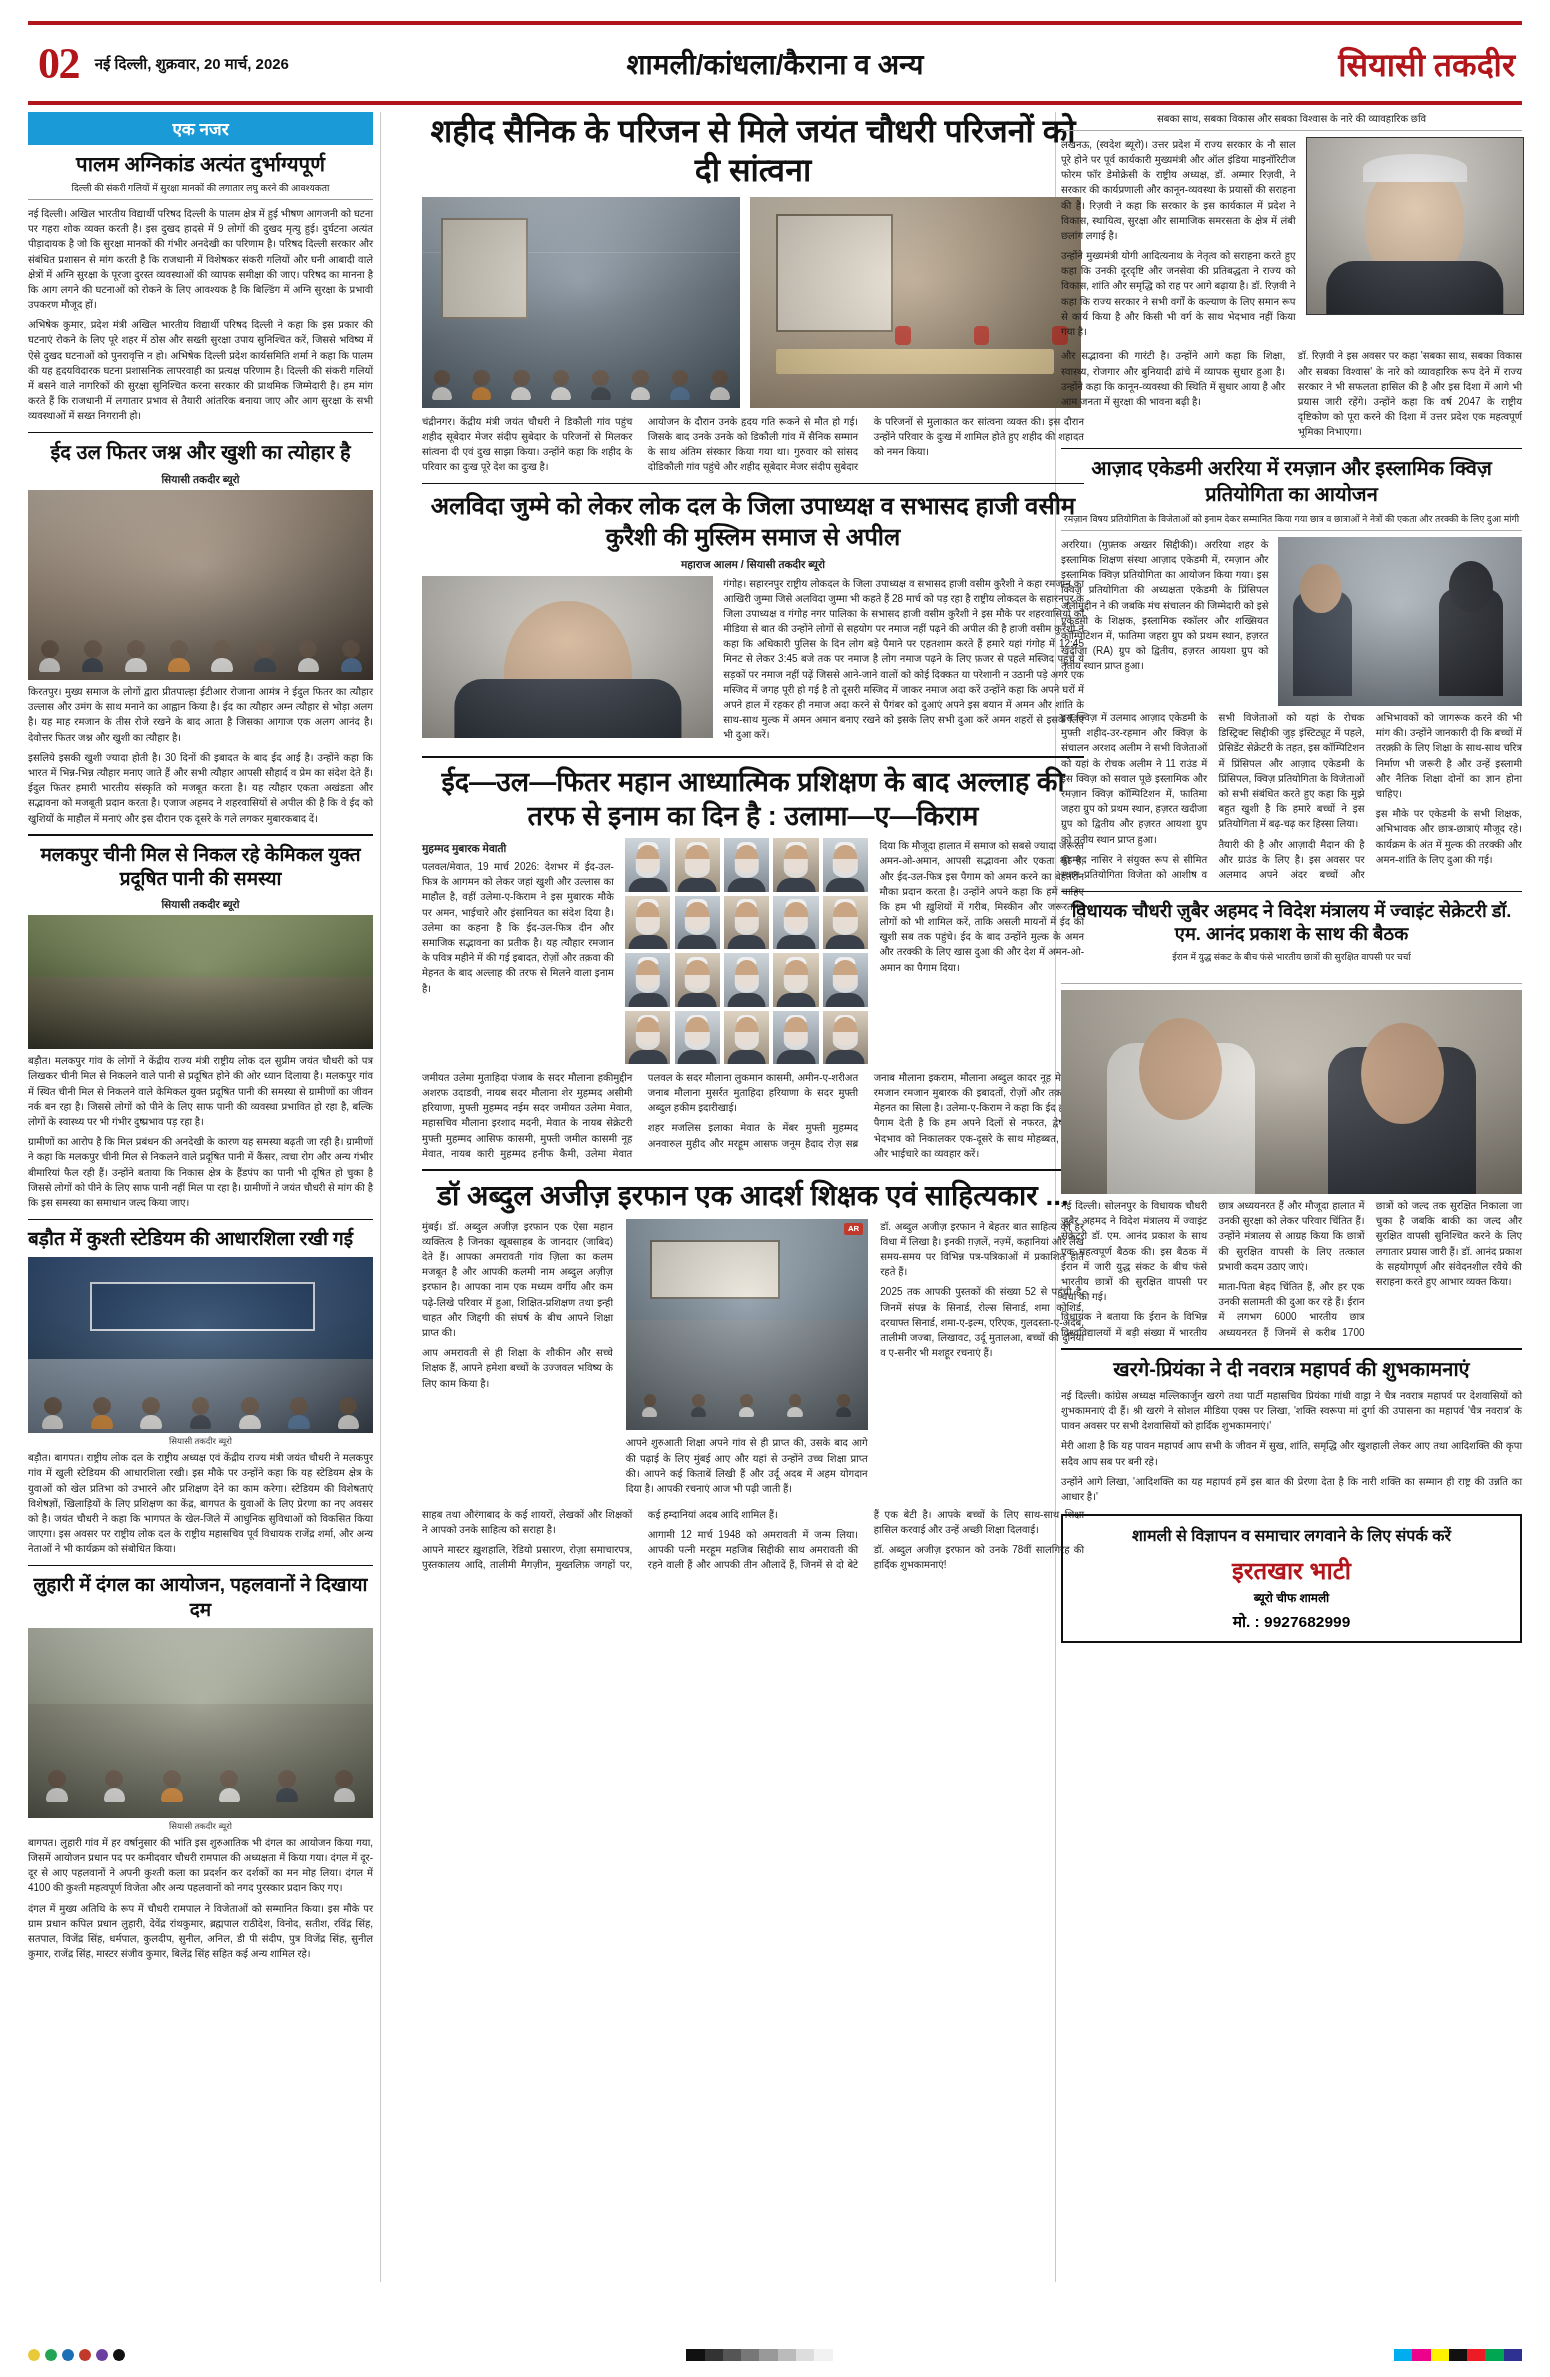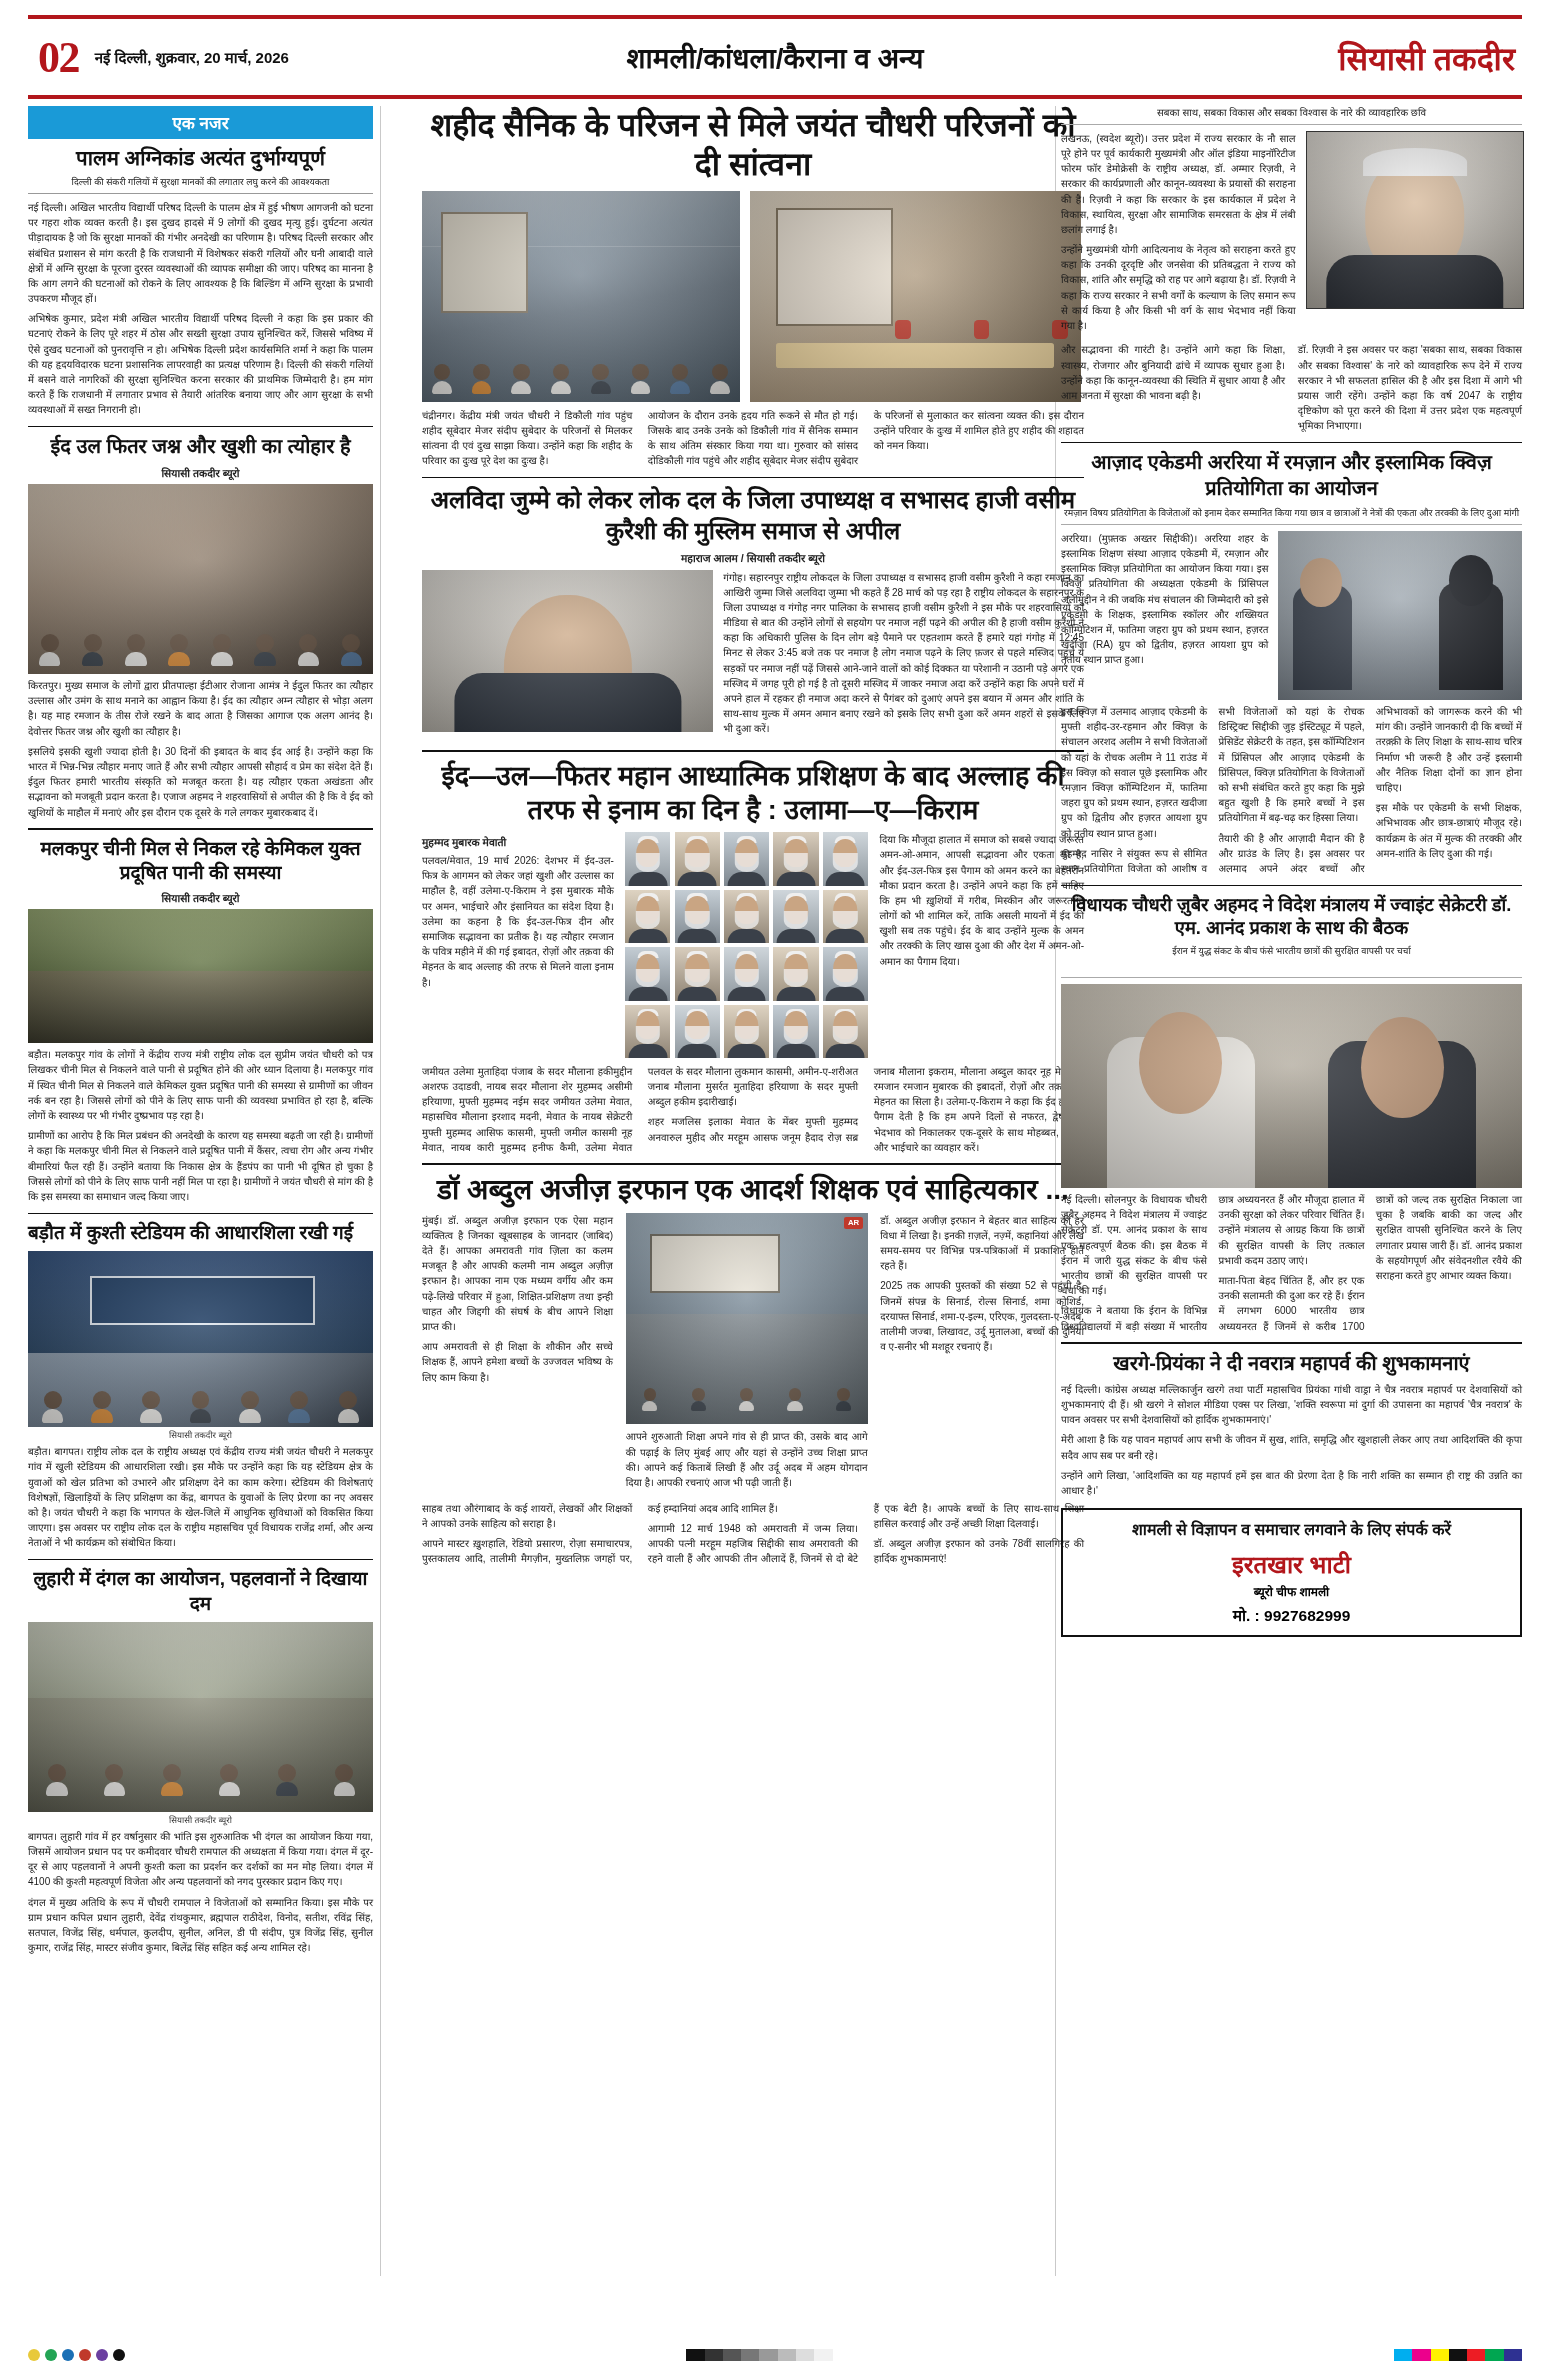--- a/index.html
+++ b/index.html
@@ -1,18 +1,18 @@
 <!DOCTYPE html>
 <html style="font-size:11.3px"><head>
 <meta charset="utf-8">
 <style>
   html,body{margin:0;padding:0;background:#ffffff;}
   body{font-family:"Liberation Sans", sans-serif;}
   #page{position:relative;width:1550px;height:2377px;background:#fff;overflow:hidden;}
-  .pagewrap{position:absolute;left:28px;top:15px;width:1494px;height:2332px;text-decoration:underline;}
+  .pagewrap{position:absolute;left:28px;top:21px;width:1494px;height:2332px;text-decoration:underline;}
 
   
   .masthead{position:relative;height:76px;border-top:4.2px solid #b2161b;border-bottom:4.2px solid #b2161b;background:#fff;}
   .mh-left{position:absolute;left:0;top:0;height:100%;display:flex;align-items:center;gap:15.5px;padding-left:10px;}
   .pageno{font-family:"Liberation Serif", serif;font-size:44px;font-weight:bold;color:#b2161b;letter-spacing:-1.4px;}
   .mh-date{font-size:15px;color:#111;font-weight:bold;}
   .mh-center{position:absolute;left:50%;top:50%;transform:translate(-50%,-50%);font-size:28px;font-weight:bold;color:#111;white-space:nowrap;}
   .mh-right{position:absolute;right:7px;top:50%;transform:translateY(-50%);font-size:32px;font-weight:bold;color:#b2161b;white-space:nowrap;}
 
   

